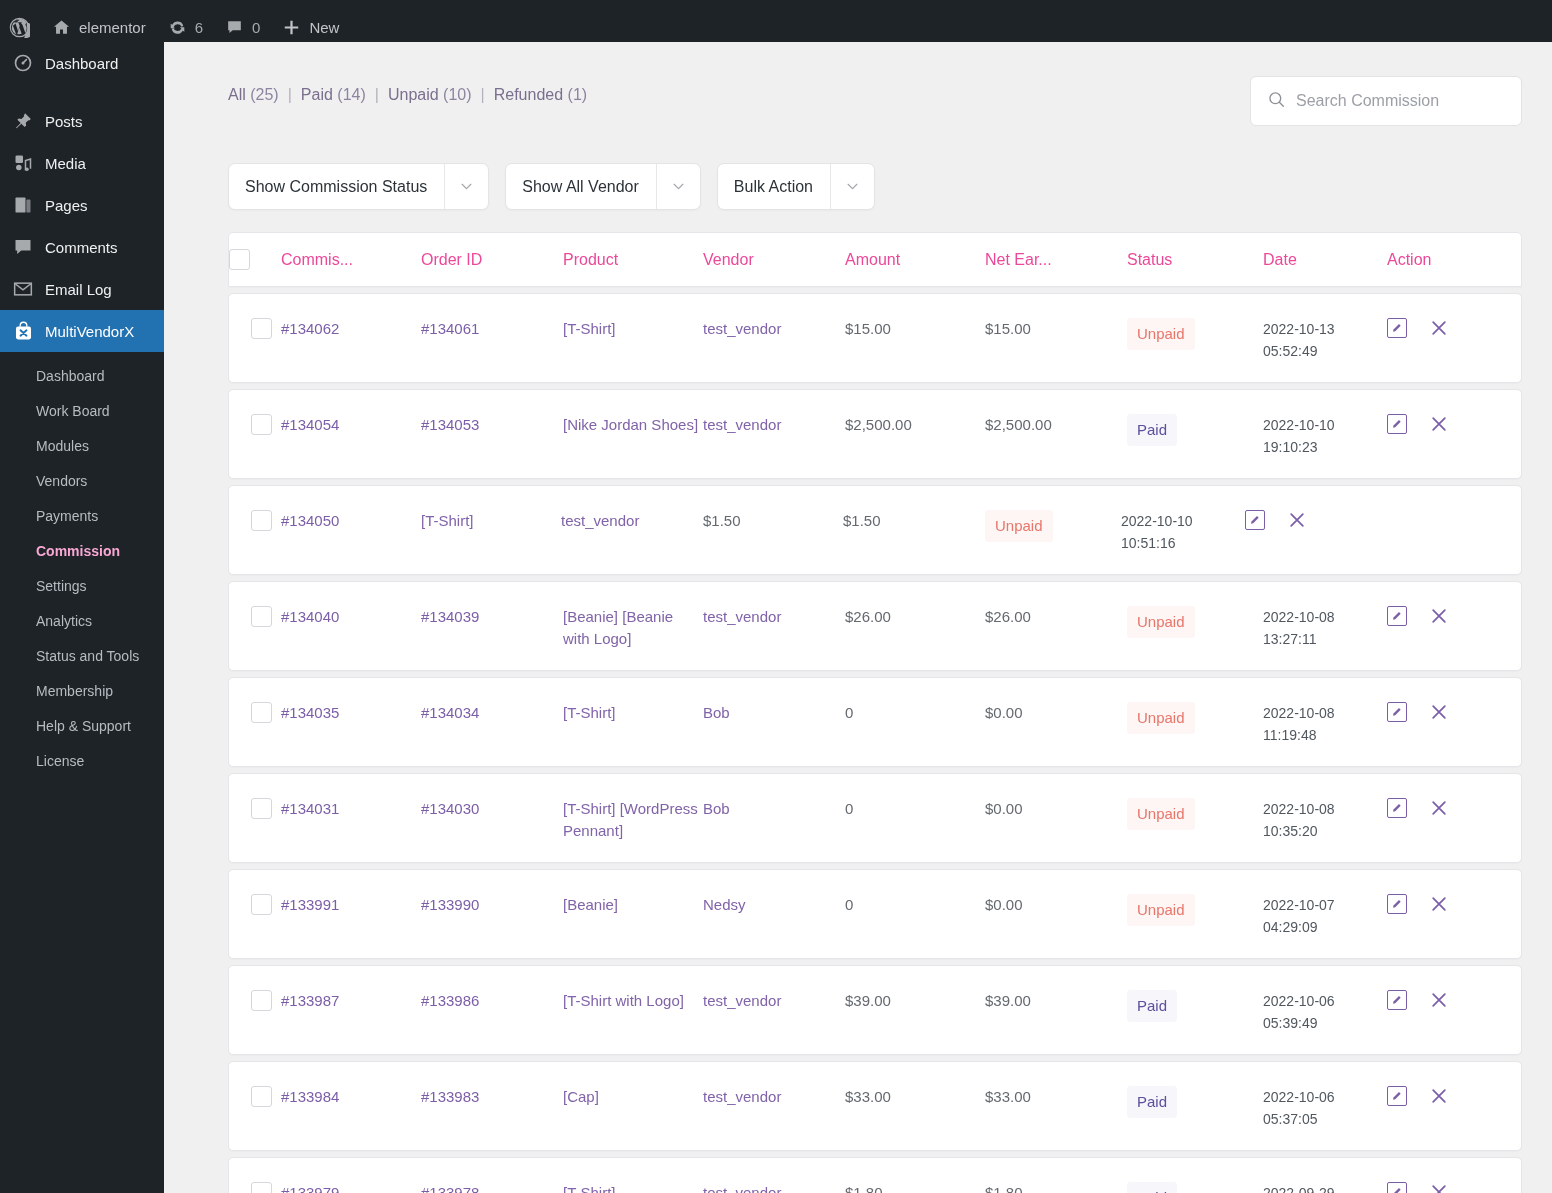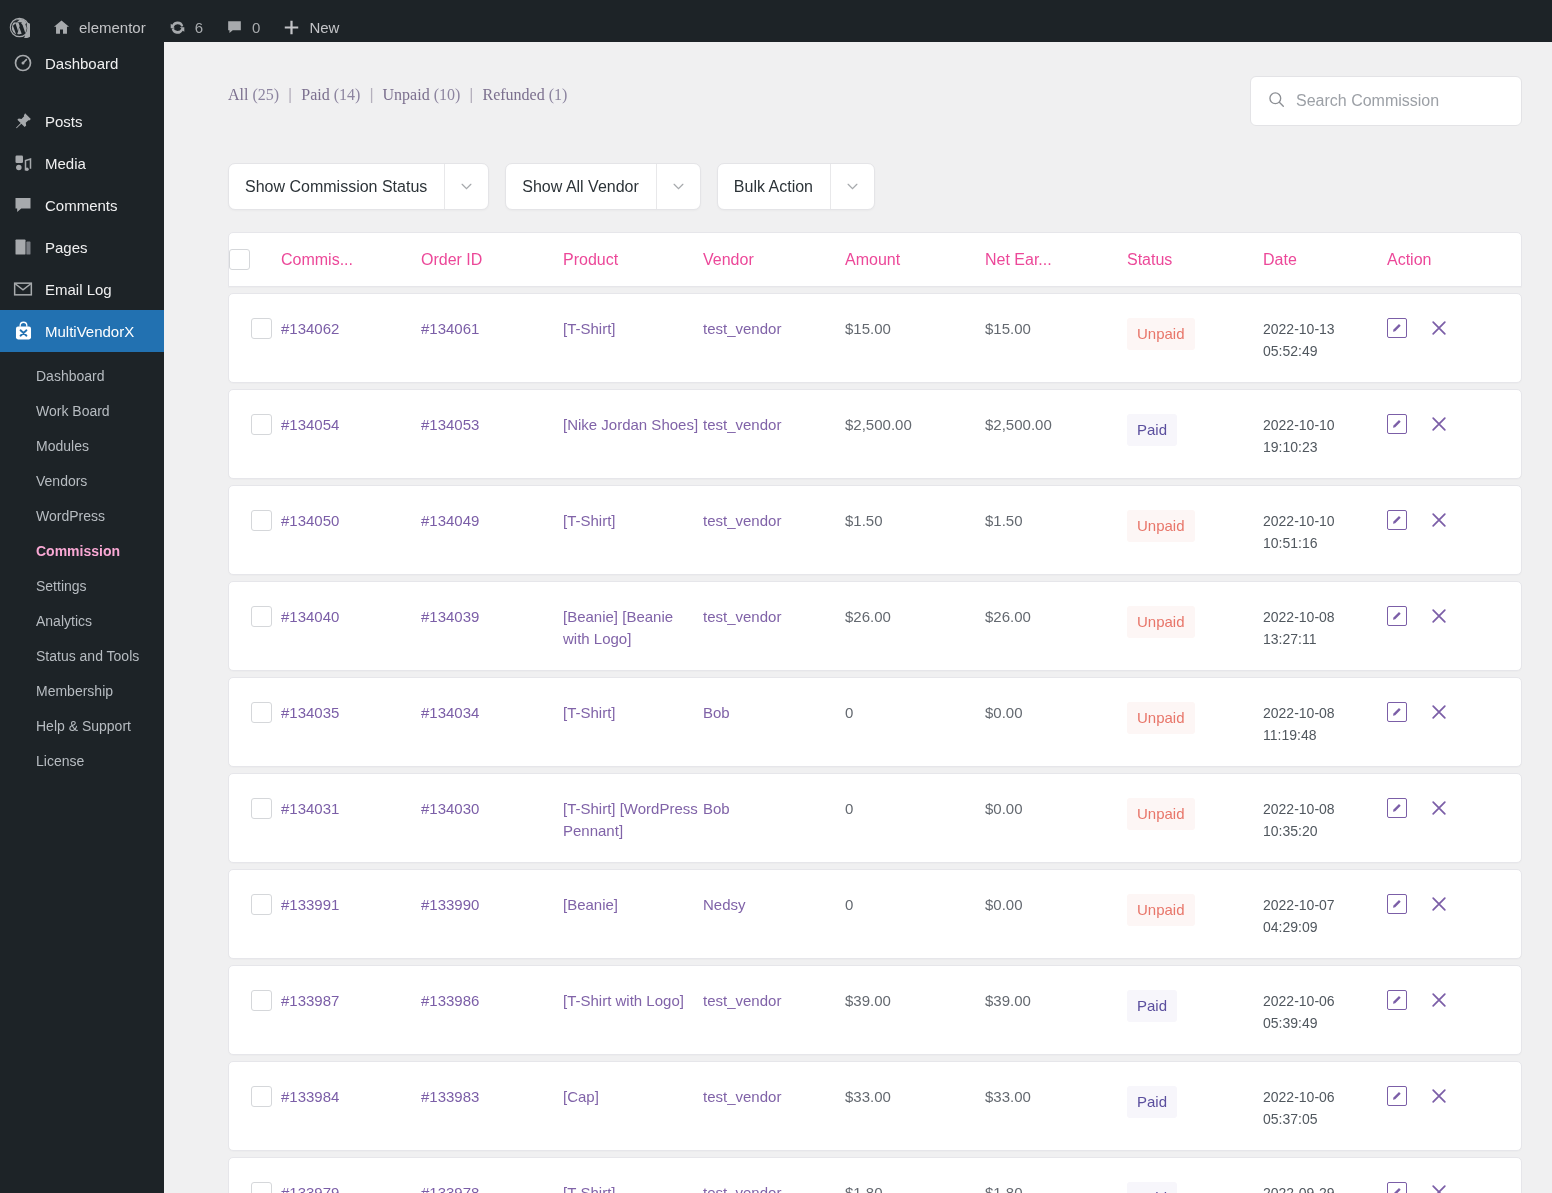--- a/index.html
+++ b/index.html
@@ -72,21 +72,21 @@
     background: #f0f0f1;
   }
   .mvx-wrap { padding: 34px 30px 0 28px; }
 
   
   .topbar { display: flex; align-items: flex-start; justify-content: space-between; }
   .subsubsub {
     display: flex; align-items: center;
     font-size: 16px; color: #7a6f85; padding-top: 10px;
   }
-  .subsubsub a { color: #7b6f8e; text-decoration: none; font-family: Liberation Serif, serif; }
+  .subsubsub a { color: #7b6f8e; text-decoration: none; }
   .subsubsub .cnt { color: #8d85a0; }
   .subsubsub .sep { color: #b5b0bd; margin: 0 9px; font-weight: 300; }
 
   
   .searchbox {
     width: 272px; height: 50px;
     background: #fff; border: 1px solid #e3e3e6; border-radius: 6px;
     display: flex; align-items: center; gap: 10px; padding: 0 16px;
   }
   .searchbox svg { flex: 0 0 19px; }
@@ -250,34 +250,34 @@
           <path d="M15 21V9l6-1.8V19" fill="none" stroke="#a7aaad" stroke-width="1.8"></path>
           <circle cx="16.8" cy="19.4" r="2.1" fill="#a7aaad"></circle>
         </svg>
     </span>
     <span>Media</span>
   </div>
 
   <div class="menu-top">
     <span class="mt-icon">
       <svg width="20" height="20" viewBox="0 0 24 24">
-          <path d="M3 3.5h18v12.8H9.9L5 20.5v-4.2H3z" fill="#a7aaad"></path>
-        </svg>
-    </span>
-    <span>Comments</span>
+          <rect x="3" y="3" width="12" height="18" rx="1" fill="#a7aaad"></rect>
+          <rect x="16" y="5.5" width="5" height="15.5" rx="1" fill="#787c82"></rect>
+        </svg>
+    </span>
+    <span>Pages</span>
   </div>
 
   <div class="menu-top">
     <span class="mt-icon">
       <svg width="20" height="20" viewBox="0 0 24 24">
-          <rect x="3" y="3" width="12" height="18" rx="1" fill="#a7aaad"></rect>
-          <rect x="16" y="5.5" width="5" height="15.5" rx="1" fill="#787c82"></rect>
-        </svg>
-    </span>
-    <span>Pages</span>
+          <path d="M3 3.5h18v12.8H9.9L5 20.5v-4.2H3z" fill="#a7aaad"></path>
+        </svg>
+    </span>
+    <span>Comments</span>
   </div>
 
   <div class="menu-top">
     <span class="mt-icon">
       <svg width="20" height="20" viewBox="0 0 24 24">
           <rect x="2" y="5" width="20" height="14" fill="none" stroke="#a7aaad" stroke-width="1.8"></rect>
           <path d="M2.6 5.7L12 13l9.4-7.3" fill="none" stroke="#a7aaad" stroke-width="1.8"></path>
         </svg>
     </span>
     <span>Email Log</span>
@@ -292,21 +292,21 @@
       </svg>
     </span>
     <span>MultiVendorX</span>
   </div>
 
   <div class="submenu">
     <a>Dashboard</a>
     <a>Work Board</a>
     <a>Modules</a>
     <a>Vendors</a>
-    <a>WordPress</a>
+    <a>Payments</a>
     <a class="current">Commission</a>
     <a>Settings</a>
     <a>Analytics</a>
     <a>Status and Tools</a>
     <a>Membership</a>
     <a>Help &amp; Support</a>
     <a>License</a>
   </div>
 </div>
 
@@ -438,21 +438,20 @@
                   </svg>
                 </span>
               </div>
             </div>
           </div>
           <div class="trow">
             <div class="cell c-check">
               <span class="cb"></span>
             </div>
             <div class="cell c-comm link">#134050</div>
-            <div class="cell c-order link">#134049</div>
             <div class="cell c-prod lnk-purple">[T-Shirt]</div>
             <div class="cell c-vendor lnk-purple">test_vendor</div>
             <div class="cell c-amount muted">$1.50</div>
             <div class="cell c-net muted">$1.50</div>
             <div class="cell c-status"><span class="badge unpaid">Unpaid</span></div>
             <div class="cell c-date date">
               <div>2022-10-10</div>
               <div>10:51:16</div>
             </div>
             <div class="cell c-action">

